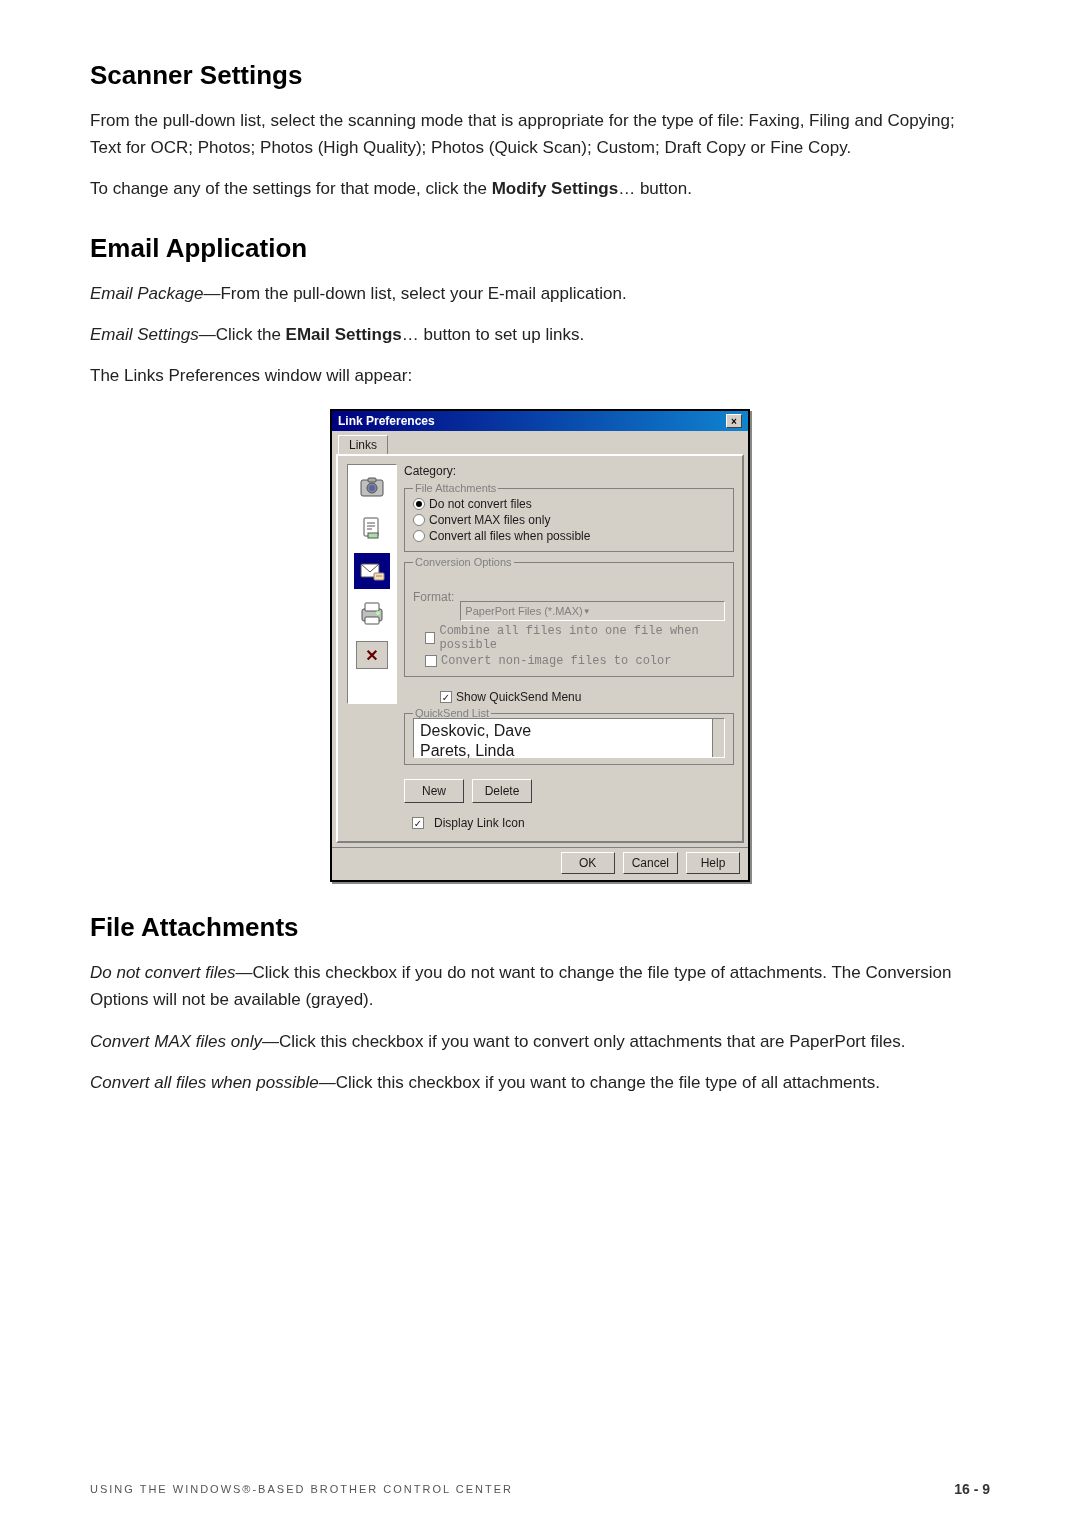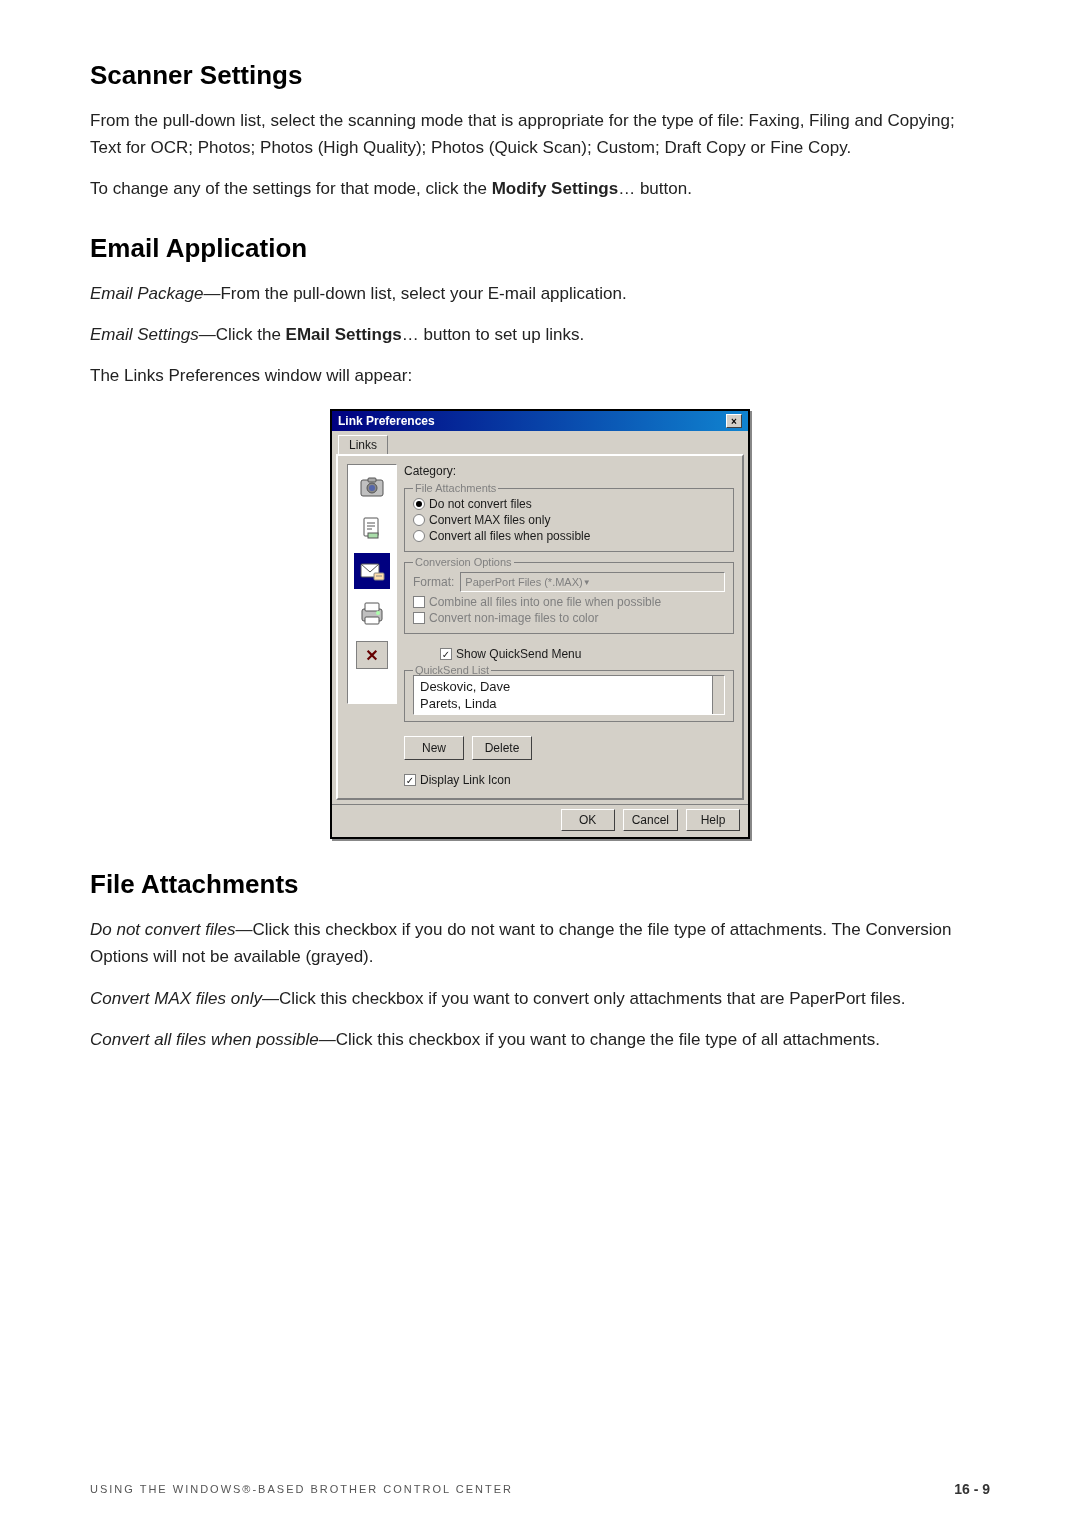--- a/index.html
+++ b/index.html
@@ -233,23 +233,23 @@
       width: 6px;
       height: 6px;
       background: #000;
       border-radius: 50%;
     }
 
     .checkbox-row {
       display: flex;
       align-items: center;
       gap: 4px;
-      margin: 2px 0;
-      font-size: 12px;
-      font-family: Liberation Sans, sans-serif;
+      margin: 2px 12px;
+      font-size: 12px;
+      font-family: Liberation Mono, monospace;
     }
 
     .checkbox-input {
       width: 12px;
       height: 12px;
       border: 1px solid #808080;
       background: #fff;
       display: flex;
       align-items: center;
       justify-content: center;
@@ -286,20 +286,21 @@
       border-left: 1px solid #808080;
       border-right: 1px solid #fff;
       border-bottom: 1px solid #fff;
       background: #d4d0c8;
       display: flex;
       align-items: center;
       padding: 0 4px;
       font-size: 11px;
       font-family: Arial, sans-serif;
       color: #808080;
+      margin-top: 29px;
     }
 
     .dropdown-arrow {
       font-size: 8px;
     }
 
     
     .show-qs-row {
       display: flex;
       align-items: center;
@@ -311,21 +312,21 @@
     }
 
     
     .qs-list-box {
       border-top: 1px solid #808080;
       border-left: 1px solid #808080;
       border-right: 1px solid #fff;
       border-bottom: 1px solid #fff;
       background: #fff;
       height: 40px;
-      font-size: 13px;
+      font-size: 16px;
       font-family: Arial, sans-serif;
       padding: 2px 4px;
       position: relative;
     }
 
     .qs-scrollbar {
       position: absolute;
       right: 0;
       top: 0;
       width: 12px;
@@ -359,22 +360,22 @@
       align-items: center;
       justify-content: center;
       cursor: pointer;
       padding: 0 8px;
     }
 
     
     .dli-row {
       display: flex;
       align-items: center;
-      gap: 4px;
-      margin: 3px 0;
+      gap: 10px;
+      margin: 3px 8px;
       font-size: 12px;
       font-family: Arial, sans-serif;
     }
 
     
     .dialog-btn-row {
       display: flex;
       justify-content: flex-end;
       gap: 8px;
       padding: 4px 8px 6px 8px;

